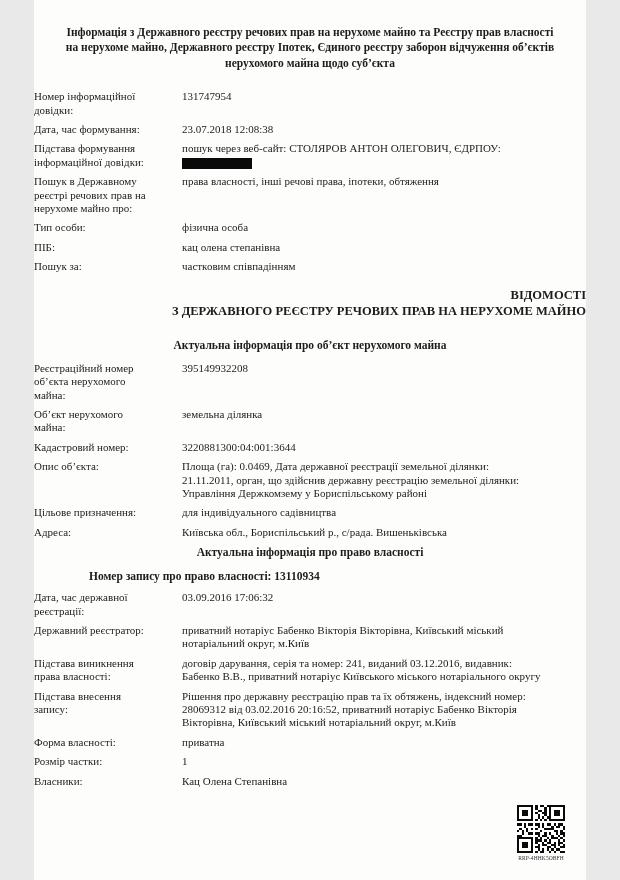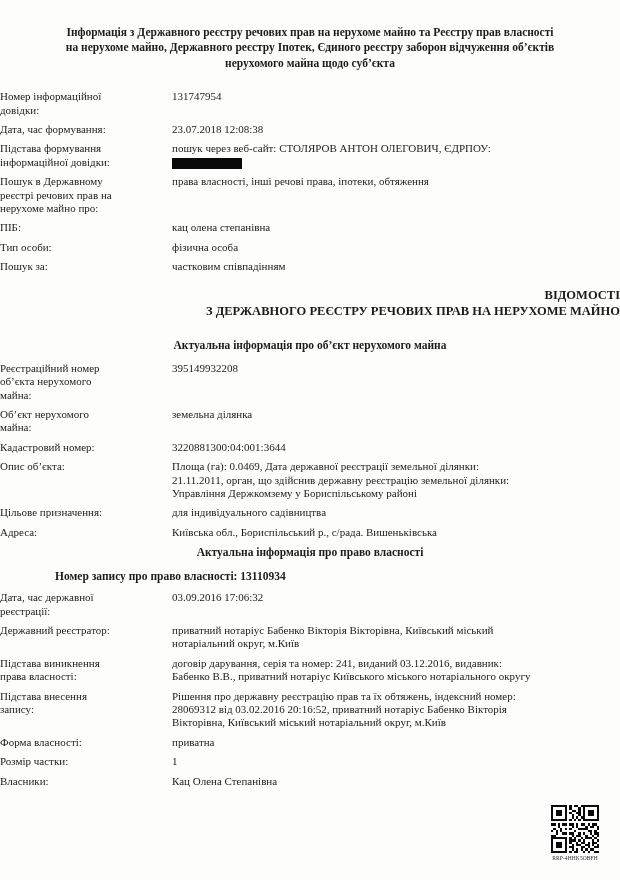--- a/index.html
+++ b/index.html
@@ -1,30 +1,30 @@
 <!DOCTYPE html>
 <html><head>
 <meta charset="utf-8">
 <style>
   html,body{margin:0;padding:0;background:#e9e9e9;}
   .page{
-    width:620px;height:880px;position:relative;overflow:hidden;
+    width:552px;height:880px;position:relative;overflow:hidden;
     background:#fdfdfc;
     font-family:"Liberation Serif","DejaVu Serif",serif;
     color:#1c1c1c;font-size:11px;line-height:1.22;
     box-sizing:border-box;padding-top:25px;
     margin:0 auto;
   }
   .title{
     font-weight:bold;font-size:11.5px;text-align:center;
     max-width:492px;margin:0 auto 19px;line-height:1.34;
   }
   .row{display:flex;margin-bottom:6px;}
   .lbl{width:114px;flex:none;margin-right:34px;}
-  .val{width:360px;margin-left:24px;}
+  .val{width:360px;}
   .sec-h{font-weight:bold;font-size:11.5px;text-align:center;margin:4px 0 10px;}
   .big-h{font-weight:bold;font-size:12.5px;text-align:right;line-height:1.32;margin:13px 0 18px;}
   .record{font-weight:bold;font-size:11.5px;padding-left:55px;margin:0 0 8px;}
   .redaction{display:block;width:70px;height:11px;background:#0a0a0a;margin-top:2px;}
   .qr-wrap{position:absolute;right:16px;bottom:18px;width:58px;text-align:center;}
   .qr-svg{display:block;margin:0 auto;}
   .qr-caption{font-size:5.5px;letter-spacing:.1px;margin-top:2px;color:#333;white-space:nowrap;}
 </style>
 </head>
 <body>
@@ -51,26 +51,26 @@
     </div>
   </section>
 
 
   <section>
     <div class="row">
       <div class="lbl">Пошук в Державному реєстрі речових прав на нерухоме майно про:</div>
       <div class="val">права власності, інші речові права, іпотеки, обтяження</div>
     </div>
     <div class="row">
+      <div class="lbl">Тип особи:</div>
+      <div class="val">фізична особа</div>
+    </div>
+    <div class="row">
       <div class="lbl">ПІБ:</div>
       <div class="val">кац олена степанівна</div>
-    </div>
-    <div class="row">
-      <div class="lbl">Тип особи:</div>
-      <div class="val">фізична особа</div>
     </div>
     <div class="row">
       <div class="lbl">Пошук за:</div>
       <div class="val">частковим співпадінням</div>
     </div>
   </section>
 
   <div class="big-h">
     <div>ВІДОМОСТІ</div>
     <div>З ДЕРЖАВНОГО РЕЄСТРУ РЕЧОВИХ ПРАВ НА НЕРУХОМЕ МАЙНО</div>

